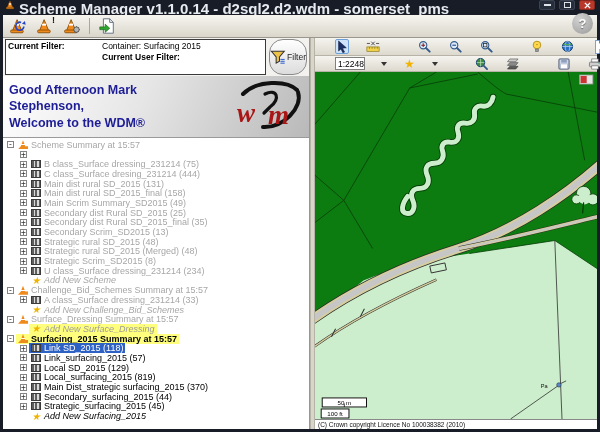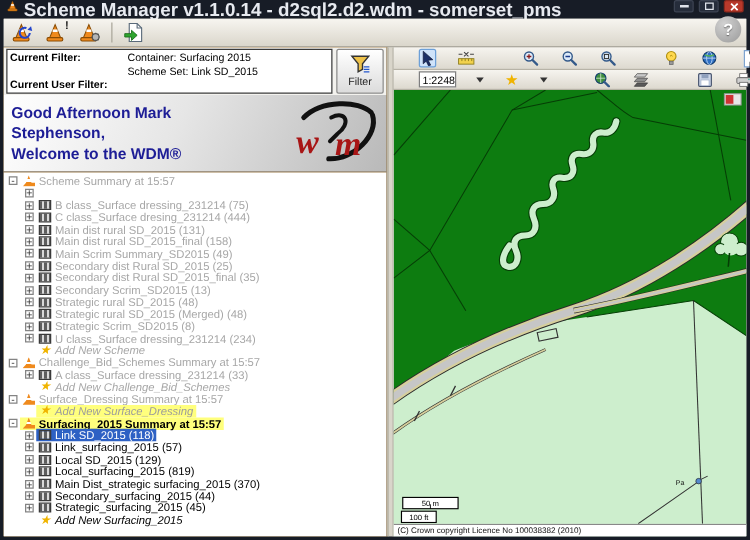--- a/index.html
+++ b/index.html
@@ -23,21 +23,21 @@
   .badge{position:absolute;font-size:9px;font-weight:bold;color:#1c1c1c;right:1px;top:-1px;line-height:9px;}
   .tsep{width:1px;height:16px;background:#aaa79b;margin:0 2px;}
   
   .content{flex:1;display:flex;min-height:0;}
   .left{width:307px;background:#a16207;display:flex;flex-direction:column;border-right:1px solid #9a978d;flex:none;}
   
   .filter-row{height:38px;display:flex;align-items:stretch;background:#f3f2ee;padding:1px 2px;flex:none;}
   .filter-box{flex:1;border:1px solid #3a3a3a;background:#fff;display:grid;grid-template-columns:94px 1fr;font-size:8.5px;line-height:10.5px;padding:1px 2px;align-content:start;}
   .flabel{font-weight:bold;color:#000;}
   .fval{color:#000;}
-  .filter-btn{width:38px;margin-left:3px;display:flex;flex-direction:column;align-items:center;justify-content:center;gap:1px;font-size:8.5px;color:#222;background:linear-gradient(#ffffff,#dcdcdc);border:1px solid #8a8a8a;border-radius:2px;}
+  .filter-btn{width:38px;margin-left:3px;display:flex;flex-direction:row;align-items:center;justify-content:center;gap:1px;font-size:8.5px;color:#222;background:linear-gradient(#ffffff,#dcdcdc);border:1px solid #8a8a8a;border-radius:14px;}
   
   .welcome{height:62px;background:linear-gradient(115deg,#ffffff 0%,#e6e6e6 45%,#b9b9b9 100%);border-bottom:1px solid #9a9a9a;display:flex;align-items:center;flex:none;justify-content:flex-end;}
   .welcome-text{flex:1;padding:2px 6px;font-size:12.5px;font-weight:bold;color:#1d1d96;line-height:1.3;}
   .logo{width:80px;display:flex;align-items:center;justify-content:center;}
   
   .tree{flex:1;overflow:hidden;padding:2px 0 0 2px;font-size:9px;background:#fff;}
   .tree-row{height:9.7px;display:flex;align-items:center;white-space:nowrap;}
   .indent{flex:none;}
   .exp{flex:none;width:7px;height:7px;border:1px solid #848484;background:#fff;font-size:8px;line-height:5.5px;text-align:center;color:#333;margin-right:2px;font-family:"DejaVu Sans Mono",monospace;}
   .exp.hidden{visibility:hidden;}
@@ -149,21 +149,20 @@
 
     <div class="content">
 
       <div class="left">
 
         <div class="filter-row">
           <div class="filter-box">
             <span class="flabel">Current Filter:</span>
             <span class="fval">Container: Surfacing 2015</span>
             <span></span>
-            <span class="fval">Scheme Set: Link SD_2015</span>
             <span class="flabel">Current User Filter:</span>
             <span></span>
           </div>
           <div class="filter-btn">
             <svg width="17" height="15" viewBox="0 0 17 15">
               <path d="M1.5,1 H15 L10,7 V11.5 L6.5,13.5 V7 Z" fill="#eec24a" stroke="#333" stroke-width="1.1"></path>
               <path d="M11,9.5 h4.5 M11,11.5 h4.5 M11,13.5 h4.5" stroke="#2255cc" stroke-width="1"></path>
             </svg>
             <span>Filter</span>
           </div>

